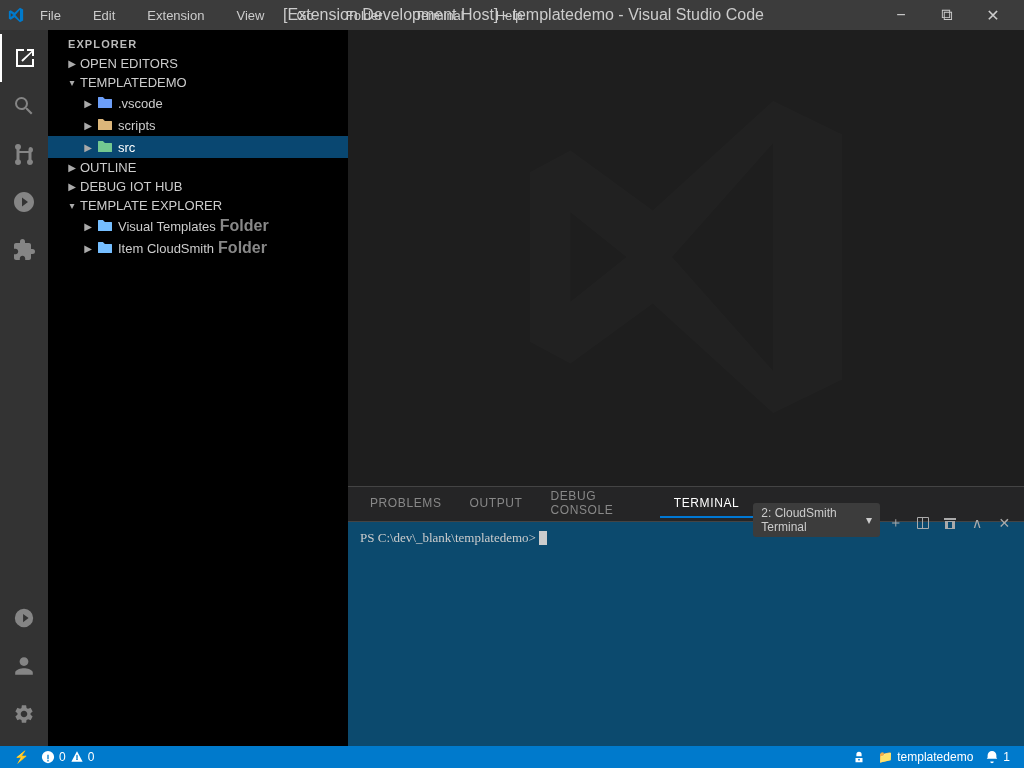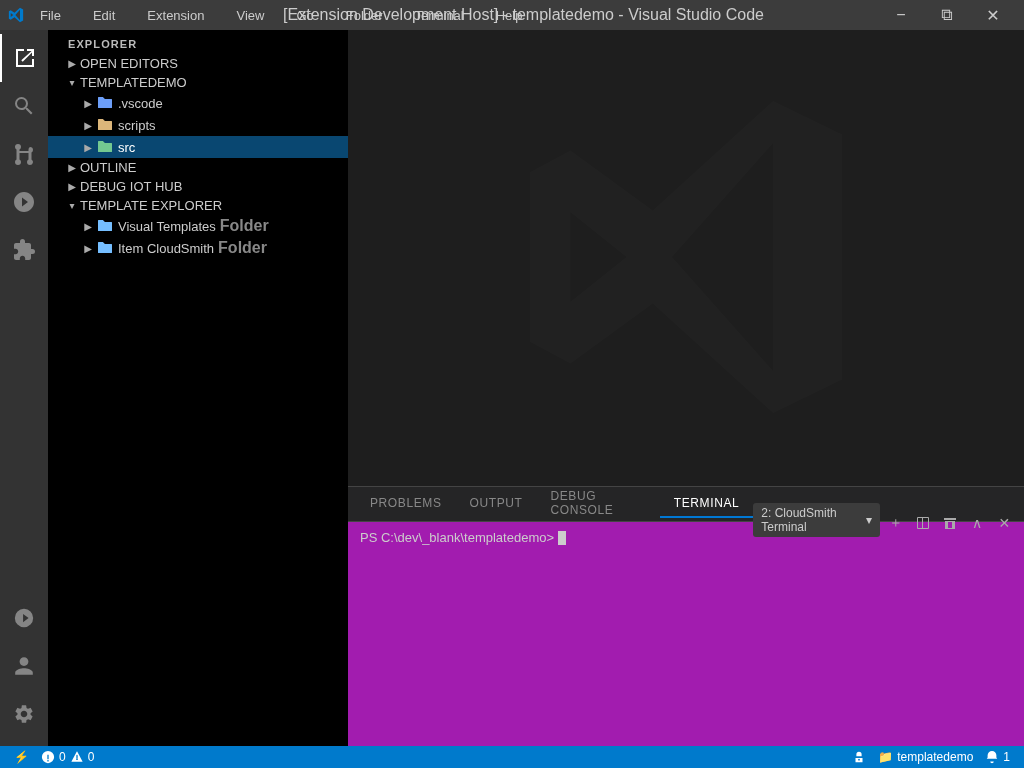--- a/index.html
+++ b/index.html
@@ -189,21 +189,21 @@
       overflow: hidden;
     }
 
     #vscode-watermark {
       opacity: 0.08;
     }
 
     
     #terminal-panel {
       height: 260px;
-      background: #a21caf;
+      background: #0c4a6e;
       border-top: 1px solid #444;
       display: flex;
       flex-direction: column;
       flex-shrink: 0;
     }
 
     #terminal-tabs {
       display: flex;
       align-items: center;
       background: #252526;
@@ -255,21 +255,21 @@
       font-size: 12px;
       cursor: pointer;
       display: flex;
       align-items: center;
       gap: 4px;
     }
 
     #terminal-content {
       flex: 1;
       padding: 8px 12px;
-      font-family: Liberation Sans, sans-serif;
+      font-family: Liberation Serif, serif;
       font-size: 13px;
       color: #ccc;
       overflow-y: auto;
     }
 
     .terminal-prompt { color: #ccc; }
     .terminal-cursor {
       display: inline-block;
       width: 8px;
       height: 14px;

